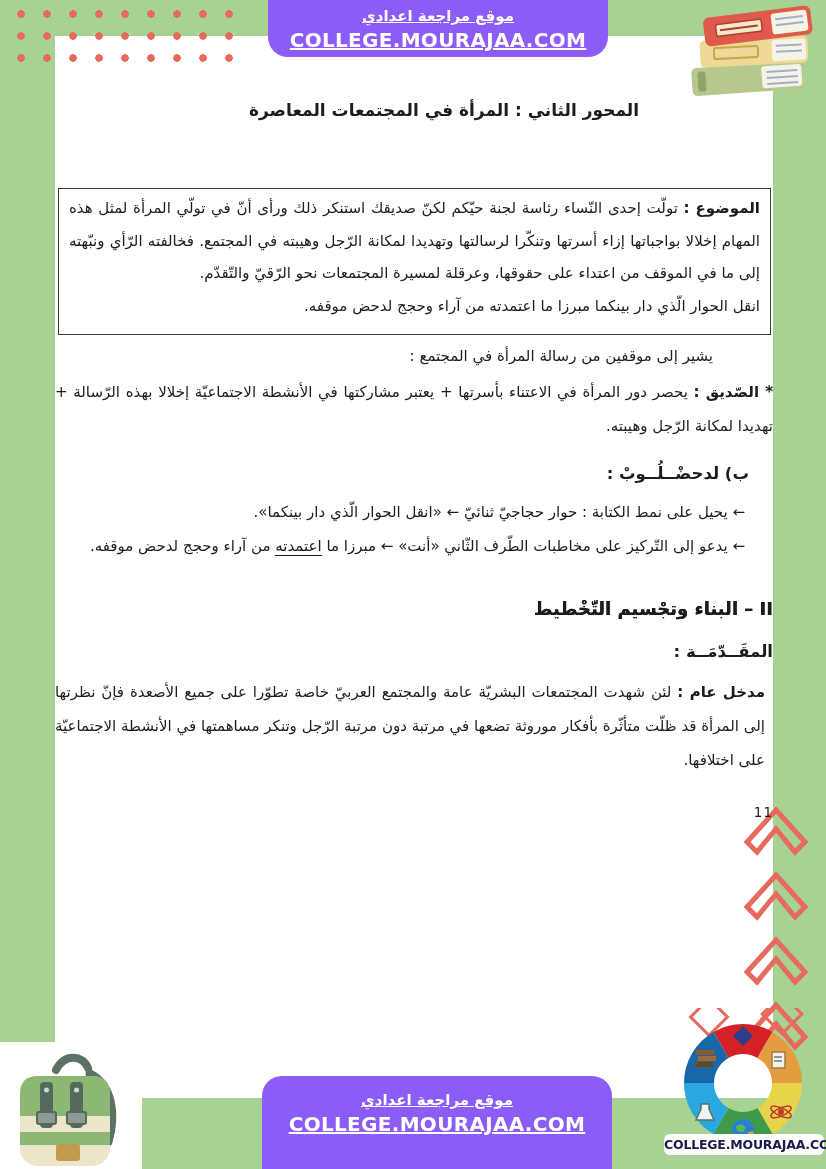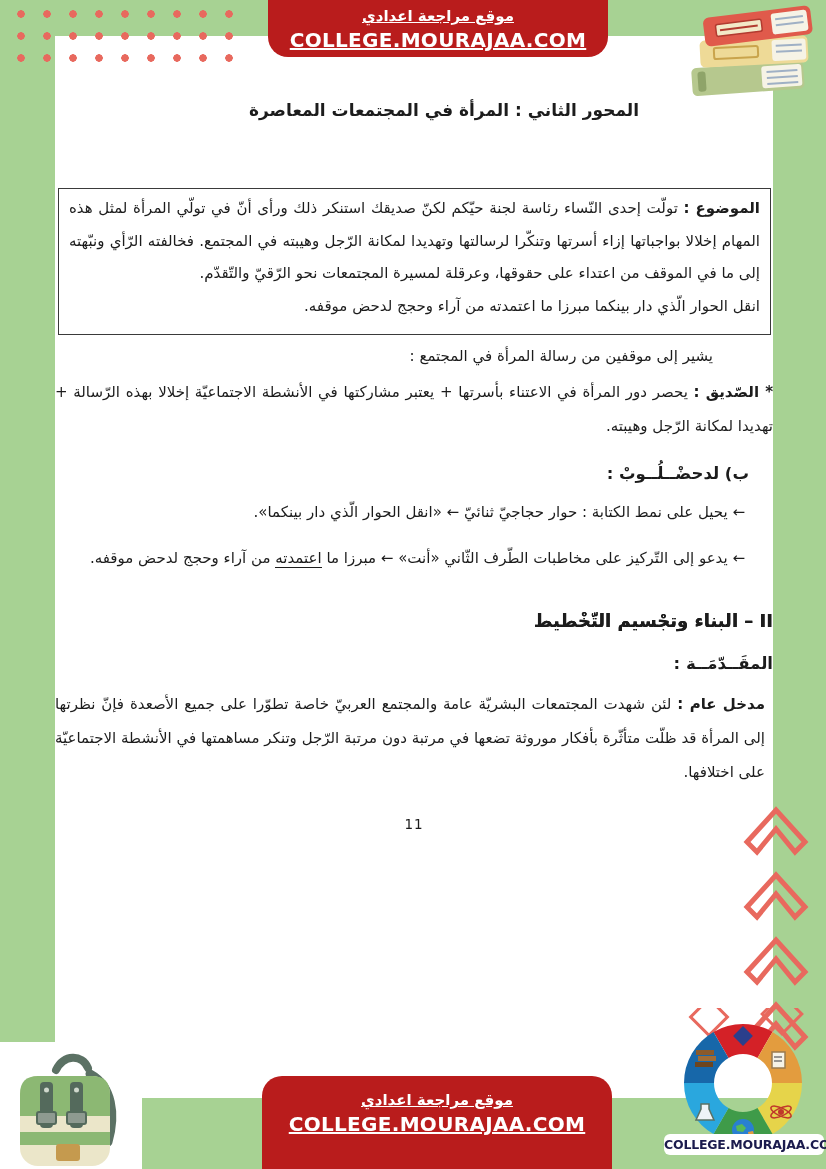--- a/index.html
+++ b/index.html
@@ -7,21 +7,21 @@
         font-family:"DejaVu Sans",sans-serif;color:#1c1c1c;}
   
   .band{position:absolute;background:#a7d293;z-index:1;}
   .band.top{left:0;top:0;width:826px;height:36px;}
   .band.left{left:0;top:0;width:55px;height:1169px;}
   .band.right{left:773px;top:0;width:53px;height:1169px;}
   .band.bottom{left:0;top:1098px;width:826px;height:71px;}
   .notch{position:absolute;left:0;top:1042px;width:142px;height:127px;background:#fff;
          border-top-right-radius:44px;z-index:2;}
   
-  .tab{position:absolute;background:#b91c1c;z-index:3;text-align:center;}
+  .tab{position:absolute;background:#8b5cf6;z-index:3;text-align:center;}
   .tab.header{left:268px;top:0;width:340px;height:57px;border-radius:0 0 20px 20px;padding-top:5px;box-sizing:border-box;}
   .tab.footer{left:262px;top:1076px;width:350px;height:93px;border-radius:20px 20px 0 0;padding-top:13px;box-sizing:border-box;}
   .tab-ar{font-size:15px;font-weight:bold;color:#fff;text-decoration:underline;line-height:22px;}
   .tab-url{font-size:20px;font-weight:bold;color:#fff;text-decoration:underline;line-height:26px;letter-spacing:.3px;}
   
   .dots{position:absolute;left:0;top:0;width:238px;height:62px;z-index:4;
         background-image:radial-gradient(circle,#e8695e 0 3.5px,transparent 4px);
         background-size:26px 22px;background-position:8px 3px;}
   .decor{position:absolute;z-index:4;}
   .chev{position:absolute;left:741px;width:70px;height:72px;z-index:4;}
@@ -37,21 +37,21 @@
   .subject-box .instr{text-align:right;}
   .h-main{margin:34px 0 0;font-weight:bold;font-size:18px;line-height:24px;
           text-shadow:0 0 .6px #000;}
   .sub-label{margin:8px 24px 0 0;font-weight:bold;font-size:16.5px;}
   .intro-line{margin:4px 60px 0 0;}
   .para{margin:2px 0 0;text-align:justify;}
   .para .lead{font-weight:bold;}
   .req{margin:4px 28px 0 12px;text-align:justify;}
   .u-word{border-bottom:1px solid #1c1c1c;}
   .entry{margin:6px 8px 0 0;text-align:justify;}
-  .pagenum{margin-top:18px;text-align:center;font-size:13.5px;letter-spacing:1px;}
+  .pagenum{margin-top:18px;font-size:13.5px;letter-spacing:1px;}
   b,.lead{font-weight:bold;}
 </style>
 </head>
 <body>
 
 <div class="page">
 
   <div class="band top"></div>
   <div class="band left"></div>
   <div class="band right"></div>
@@ -113,21 +113,21 @@
       <div class="instr">انقل الحوار الّذي دار بينكما مبرزا ما اعتمدته من آراء وحجج لدحض موقفه.</div>
     </div>
 
     <div class="intro-line">يشير إلى موقفين من رسالة المرأة في المجتمع :</div>
 
     <p class="para"><span class="lead">* الصّديق :</span><span> يحصر دور المرأة في الاعتناء بأسرتها + يعتبر مشاركتها في الأنشطة الاجتماعيّة إخلالا بهذه الرّسالة + تهديدا لمكانة الرّجل وهيبته.</span></p>
 
 
     <div class="sub-label" style="margin-top:14px">ب) لدحضْــلُــوبْ :</div>
     <div class="req">← يحيل على نمط الكتابة : حوار حجاجيّ ثنائيّ ← «انقل الحوار الّذي دار بينكما».</div>
-    <p class="req" style="margin-top:12px"><span>← يدعو إلى التّركيز على مخاطبات الطّرف الثّاني «أنت» ← مبرزا ما </span><span class="u-word">اعتمدته</span><span> من آراء وحجج لدحض موقفه.</span></p>
+    <p class="req" style="margin-top:0"><span>← يدعو إلى التّركيز على مخاطبات الطّرف الثّاني «أنت» ← مبرزا ما </span><span class="u-word">اعتمدته</span><span> من آراء وحجج لدحض موقفه.</span></p>
 
     <div class="h-main">II – البناء وتجْسيم التّخْطيط</div>
     <div class="sub-label" style="margin-top:14px;margin-right:0">المقَــدّمَــة :</div>
 
     <p class="entry"><span class="lead">مدخل عام :</span><span> لئن شهدت المجتمعات البشريّة عامة والمجتمع العربيّ خاصة تطوّرا على جميع الأصعدة فإنّ نظرتها إلى المرأة قد ظلّت متأثّرة بأفكار موروثة تضعها في مرتبة دون مرتبة الرّجل وتنكر مساهمتها في الأنشطة الاجتماعيّة على اختلافها.</span></p>
 
     <div class="pagenum">11</div>
   </div>
 
   <div class="tab footer">

